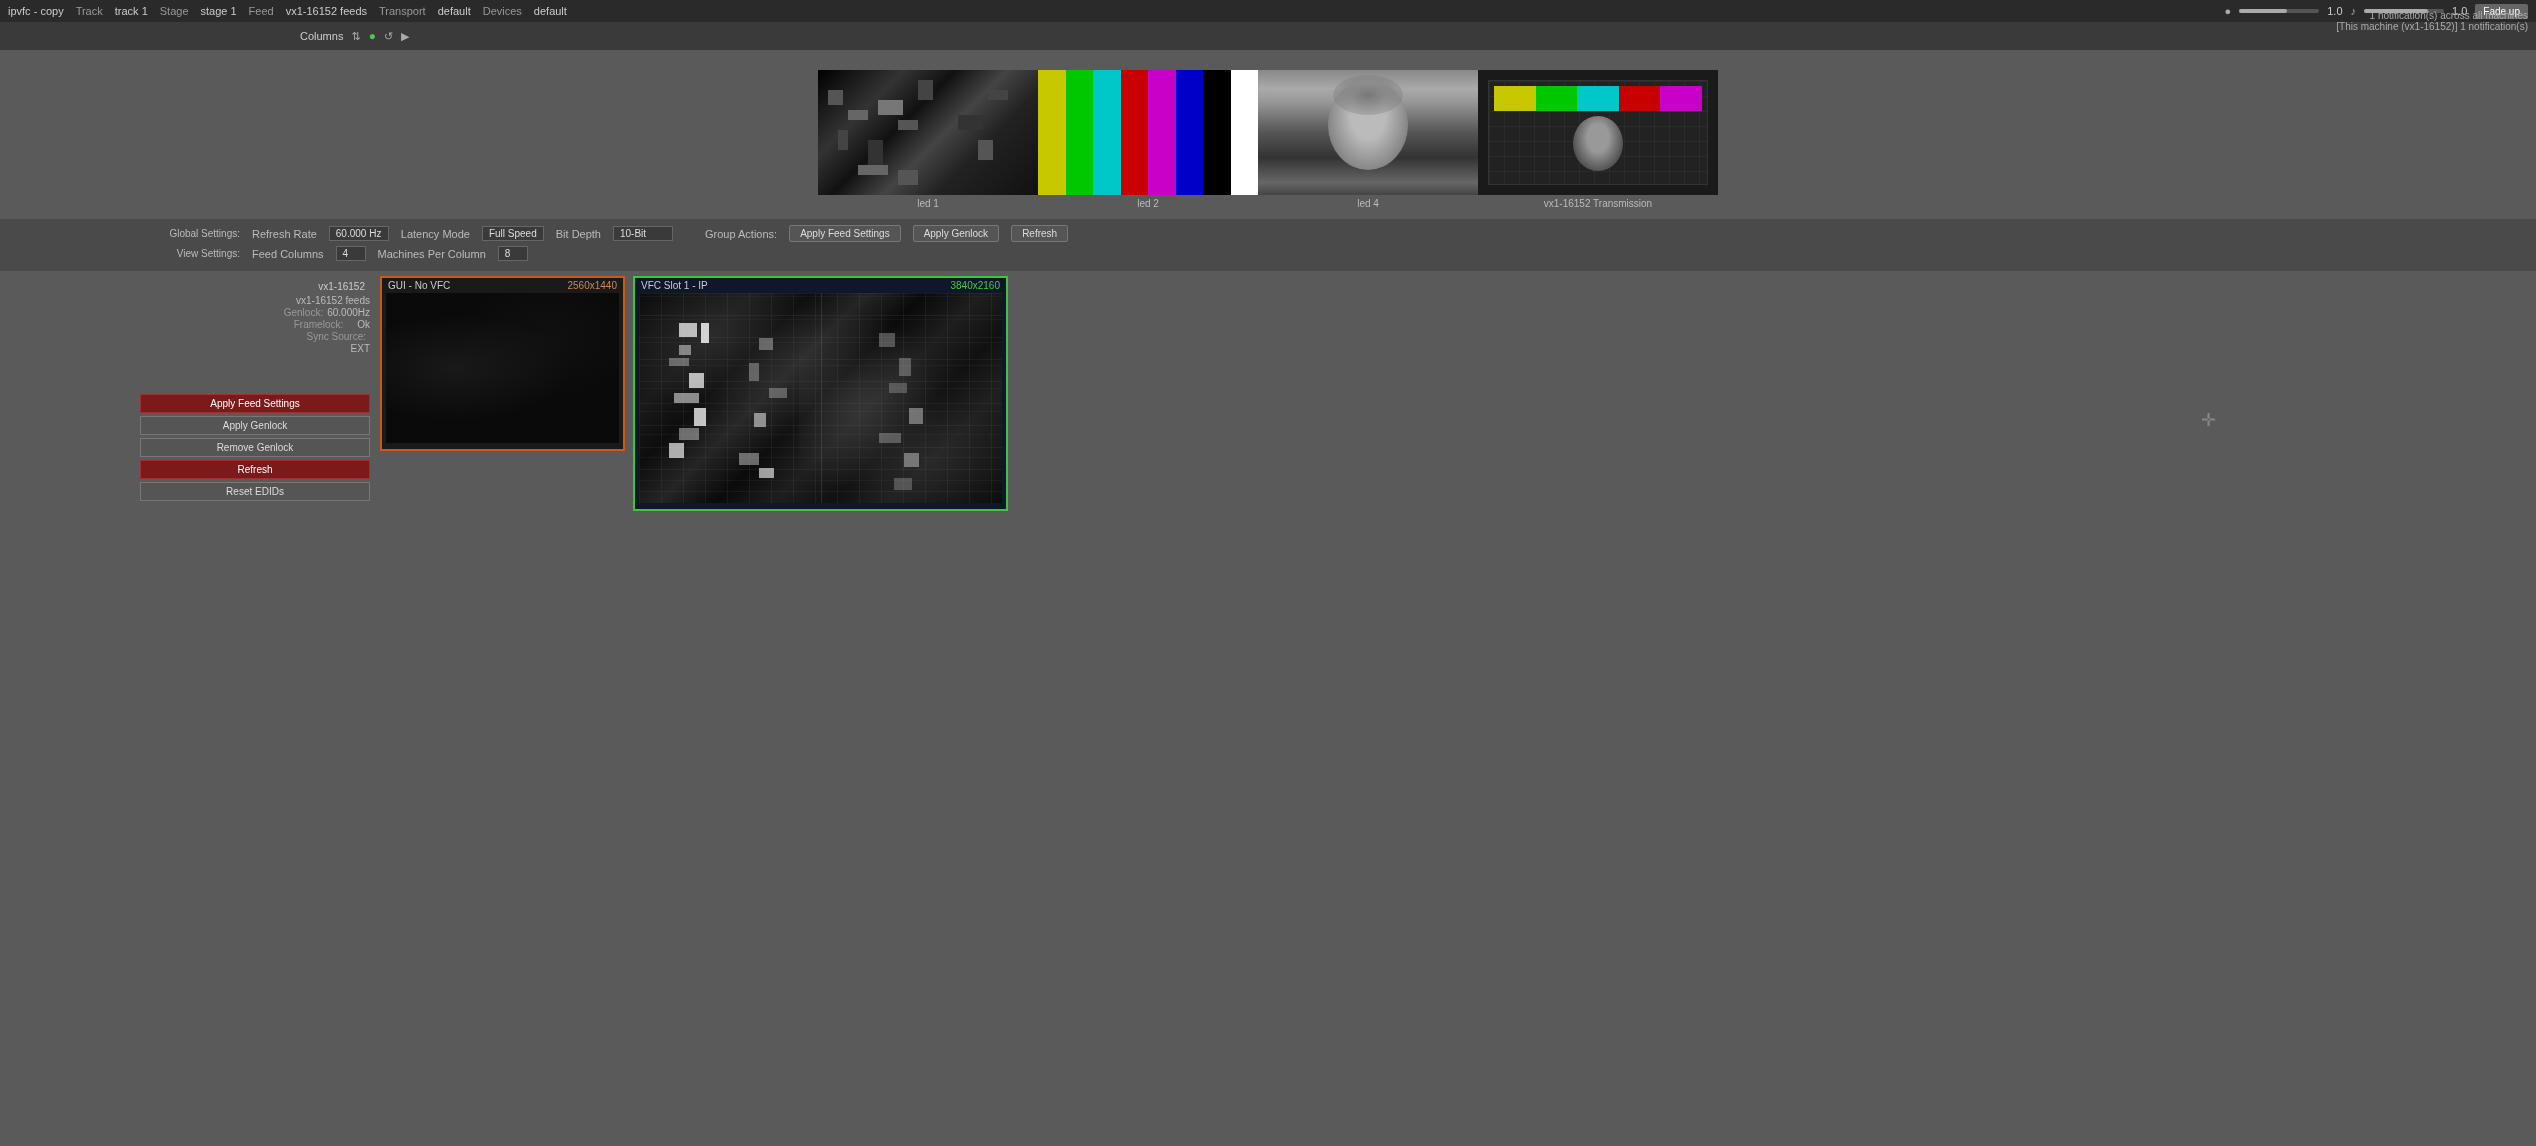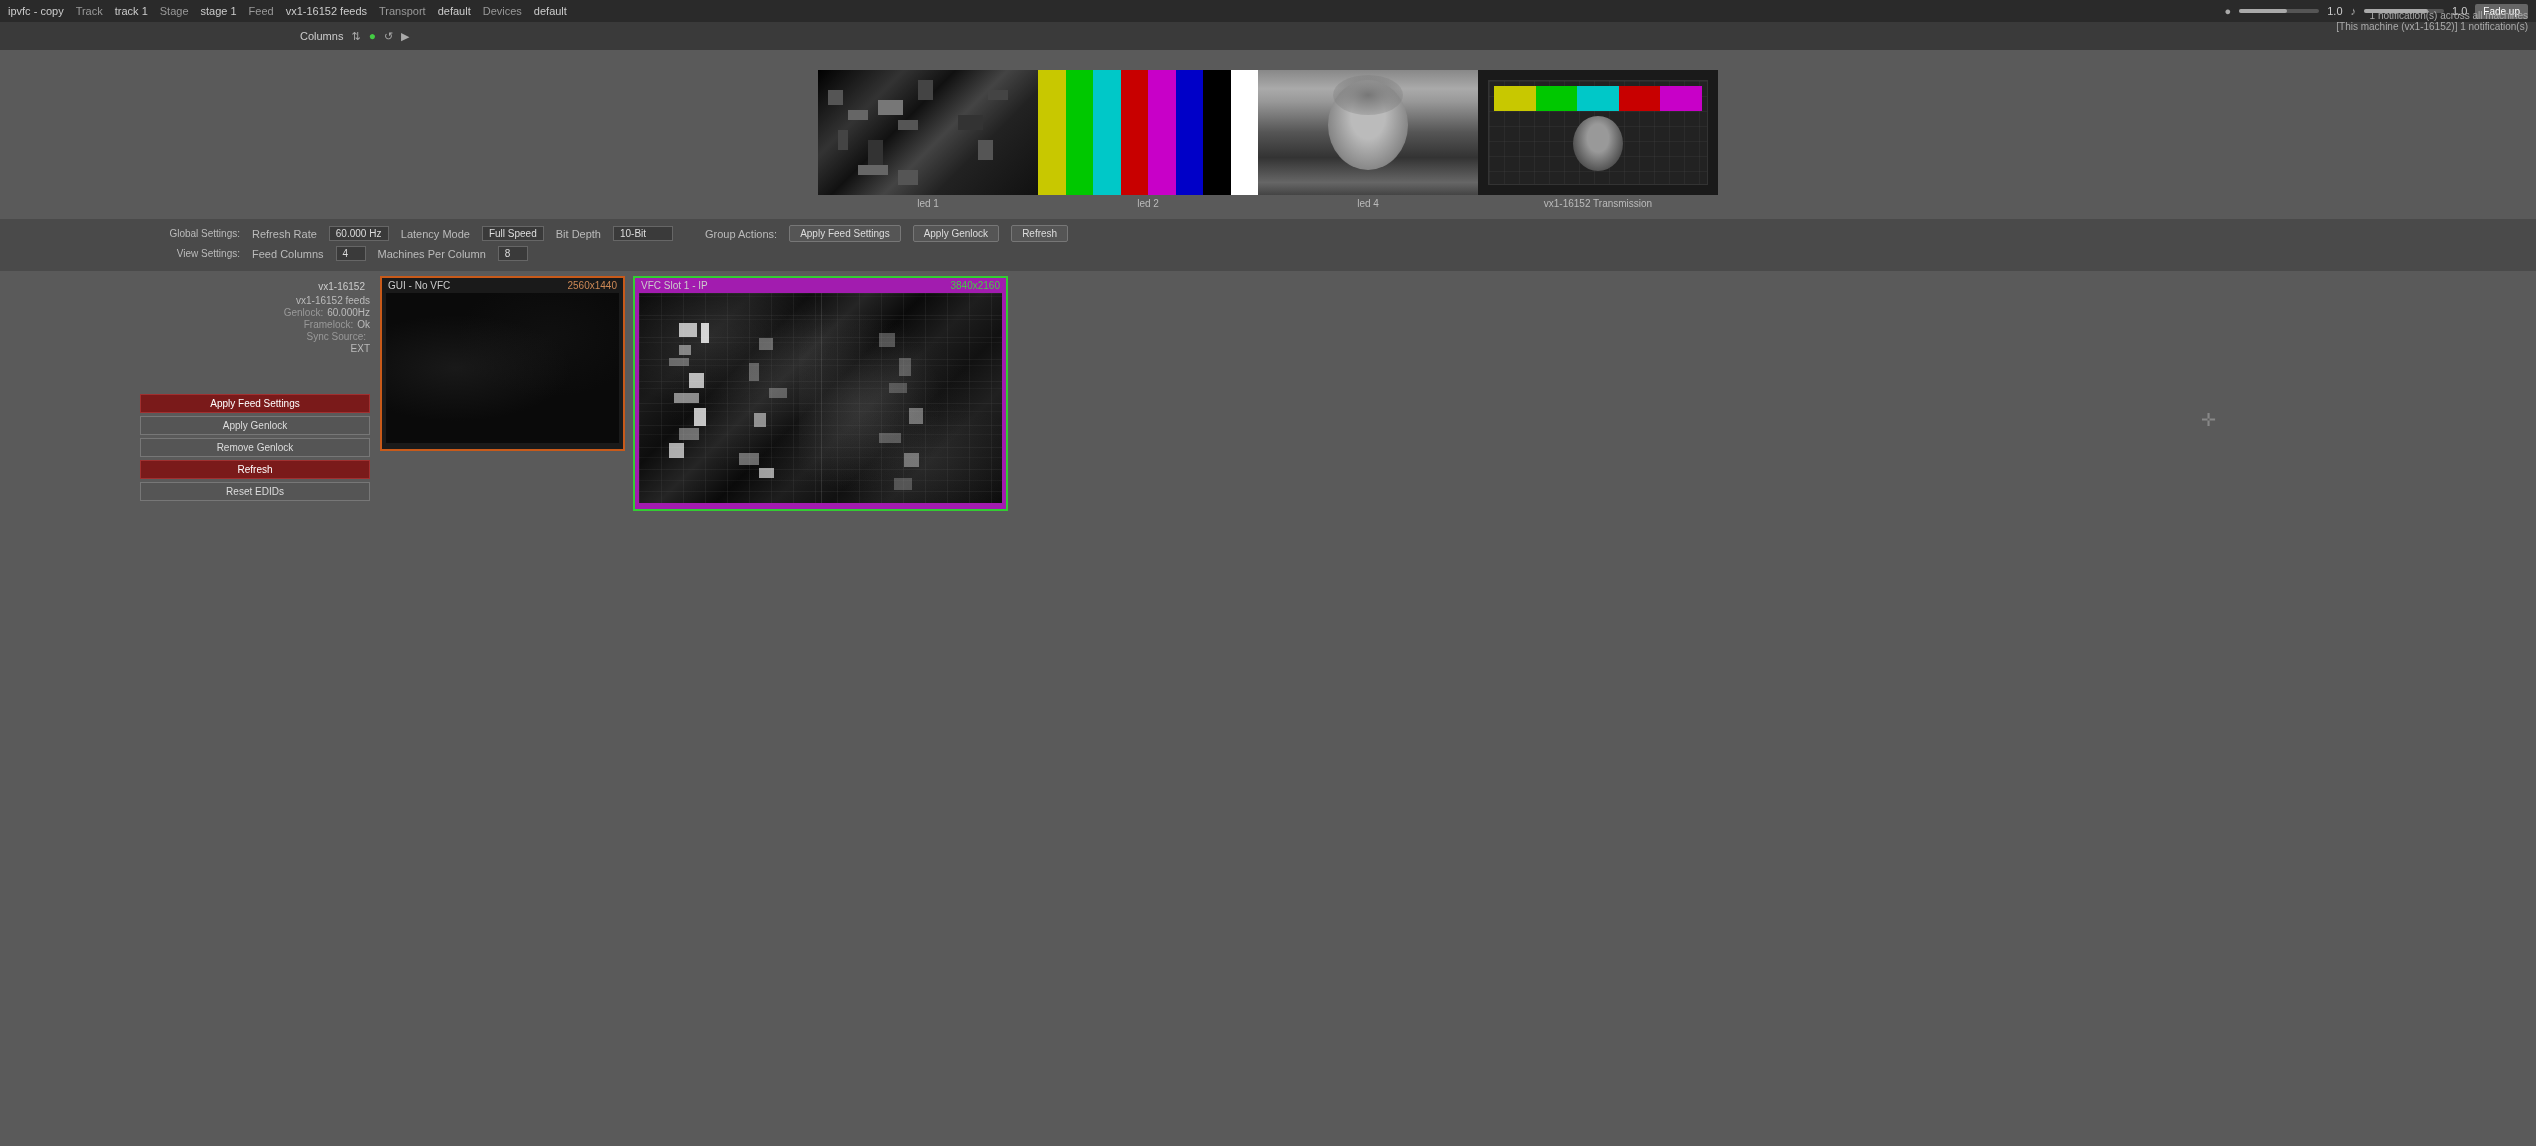--- a/index.html
+++ b/index.html
@@ -189,21 +189,21 @@
     .feed-box.no-vfc {
       border-color: #c85a1a;
       width: 240px;
       height: 170px;
       background: #1a1a1a;
     }
     .feed-box.vfc-slot {
       border-color: #3c3;
       width: 370px;
       height: 230px;
-      background: #a21caf;
+      background: #0f172a;
       position: relative;
     }
 
     
     .left-actions {
       display: flex;
       flex-direction: column;
       gap: 3px;
       margin-top: 40px;
     }
@@ -389,21 +389,21 @@
     <div class="machine-panel">
       <div class="machine-name" style="margin-top:5px;margin-bottom:3px">vx1-16152</div>
       <div class="machine-info-row">
         <span>vx1-16152 feeds</span>
       </div>
       <div class="machine-info-row">
         <span style="color:#999;margin-right:4px">Genlock:</span>
         <span>60.000Hz</span>
       </div>
       <div class="machine-info-row">
-        <span style="color:#999;margin-right:4px">Framelock:</span>
+        <span style="color:#999;margin-right:14px">Framelock:</span>
         <span>Ok</span>
       </div>
       <div class="machine-info-row">
         <span style="color:#999;margin-right:4px">Sync Source:</span>
       </div>
       <div class="machine-info-row">
         <span>EXT</span>
       </div>
       <div class="left-actions">
         <button class="btn-left red-bg">Apply Feed Settings</button>

